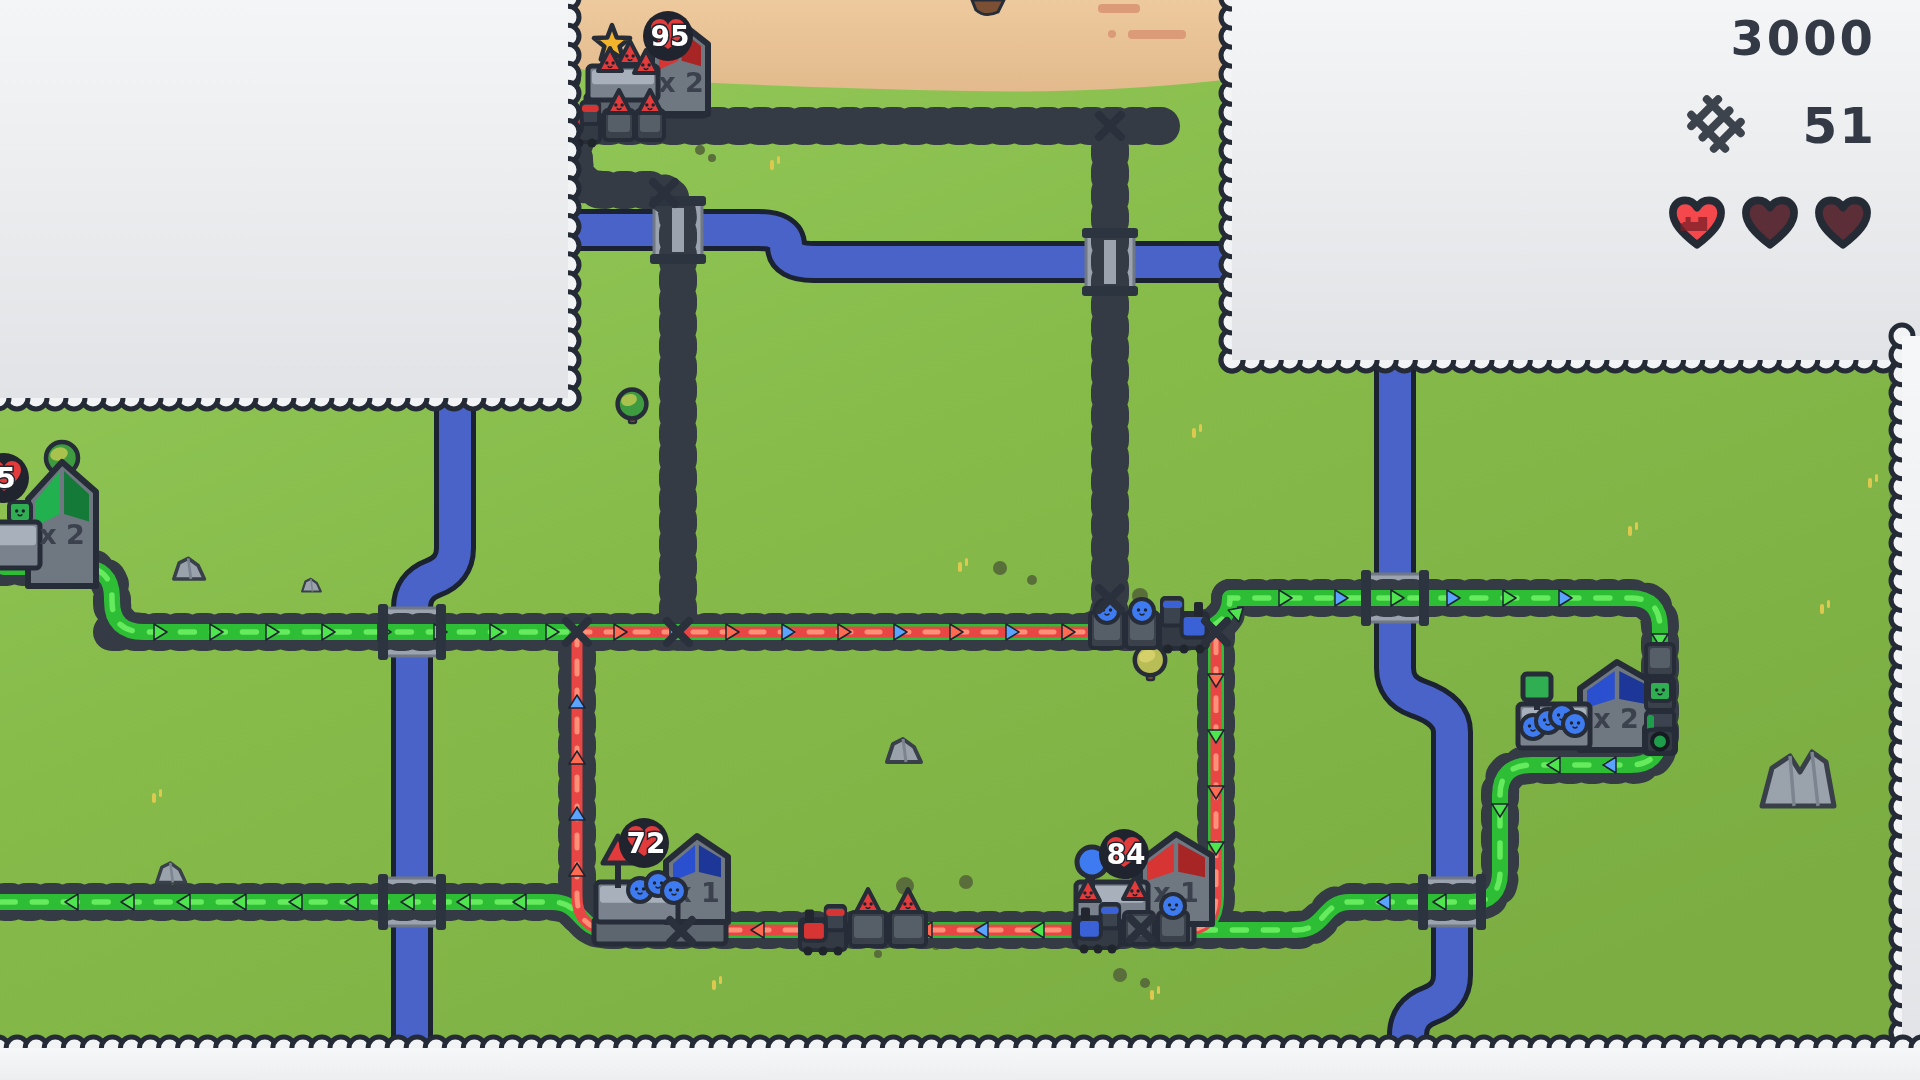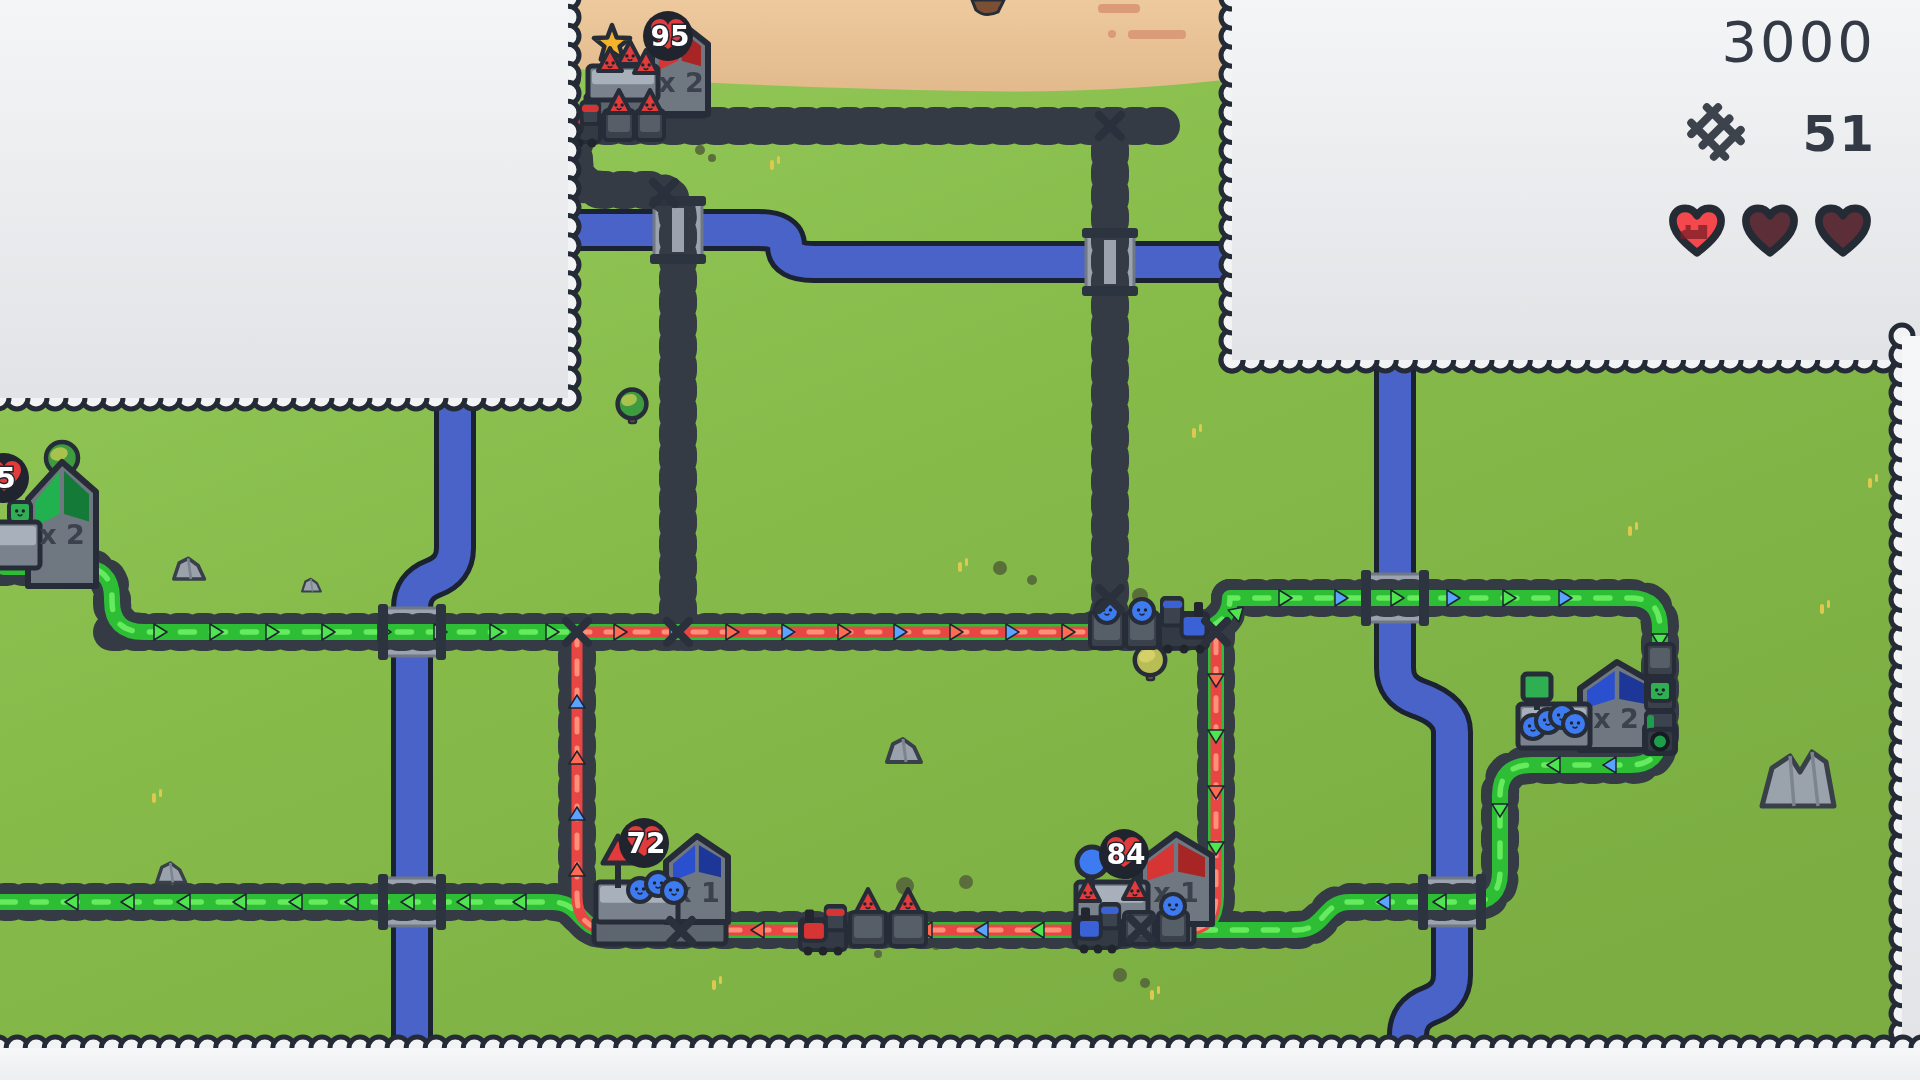--- a/index.html
+++ b/index.html
@@ -1,19 +1,19 @@
 <!DOCTYPE html>
 <html><head>
 <meta charset="utf-8">
 <style>
   html,body{margin:0;padding:0;background:#8ac24d;overflow:hidden;}
   #stage{position:relative;width:1920px;height:1080px;font-family:"DejaVu Sans",sans-serif;}
   #map{position:absolute;inset:0;display:block;}
   .hud{position:absolute;top:0;right:0;width:320px;text-align:right;padding:14px 44px 0 0;color:#333a45;}
-  .money{font-size:56px;font-weight:normal;letter-spacing:3px;line-height:1;}
+  .money{font-size:48px;font-weight:bold;letter-spacing:3px;line-height:1;}
   .rails{margin-top:20px;display:flex;align-items:center;justify-content:flex-end;gap:44px;}
   .railcount{font-size:50px;font-weight:bold;letter-spacing:2px;}
   .lives{margin-top:22px;display:flex;gap:7px;justify-content:flex-end;}
   svg text{user-select:none;}
 </style>
 </head>
 <body>
 <div id="stage">
 
 <svg id="map" viewBox="0 0 1920 1080">

